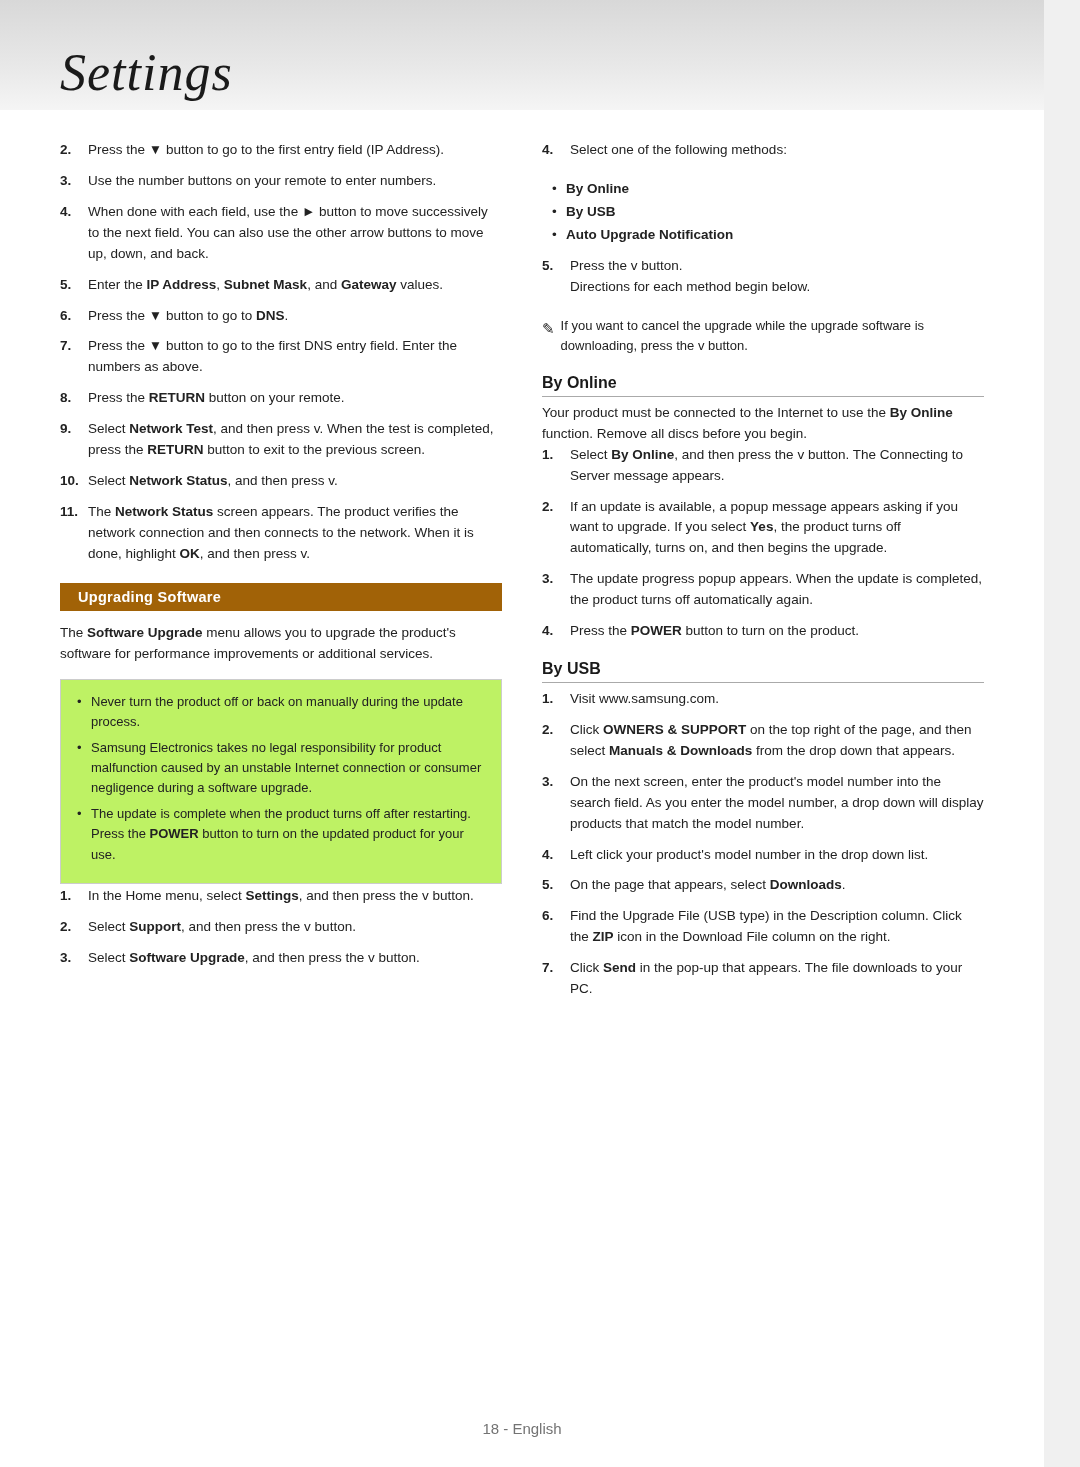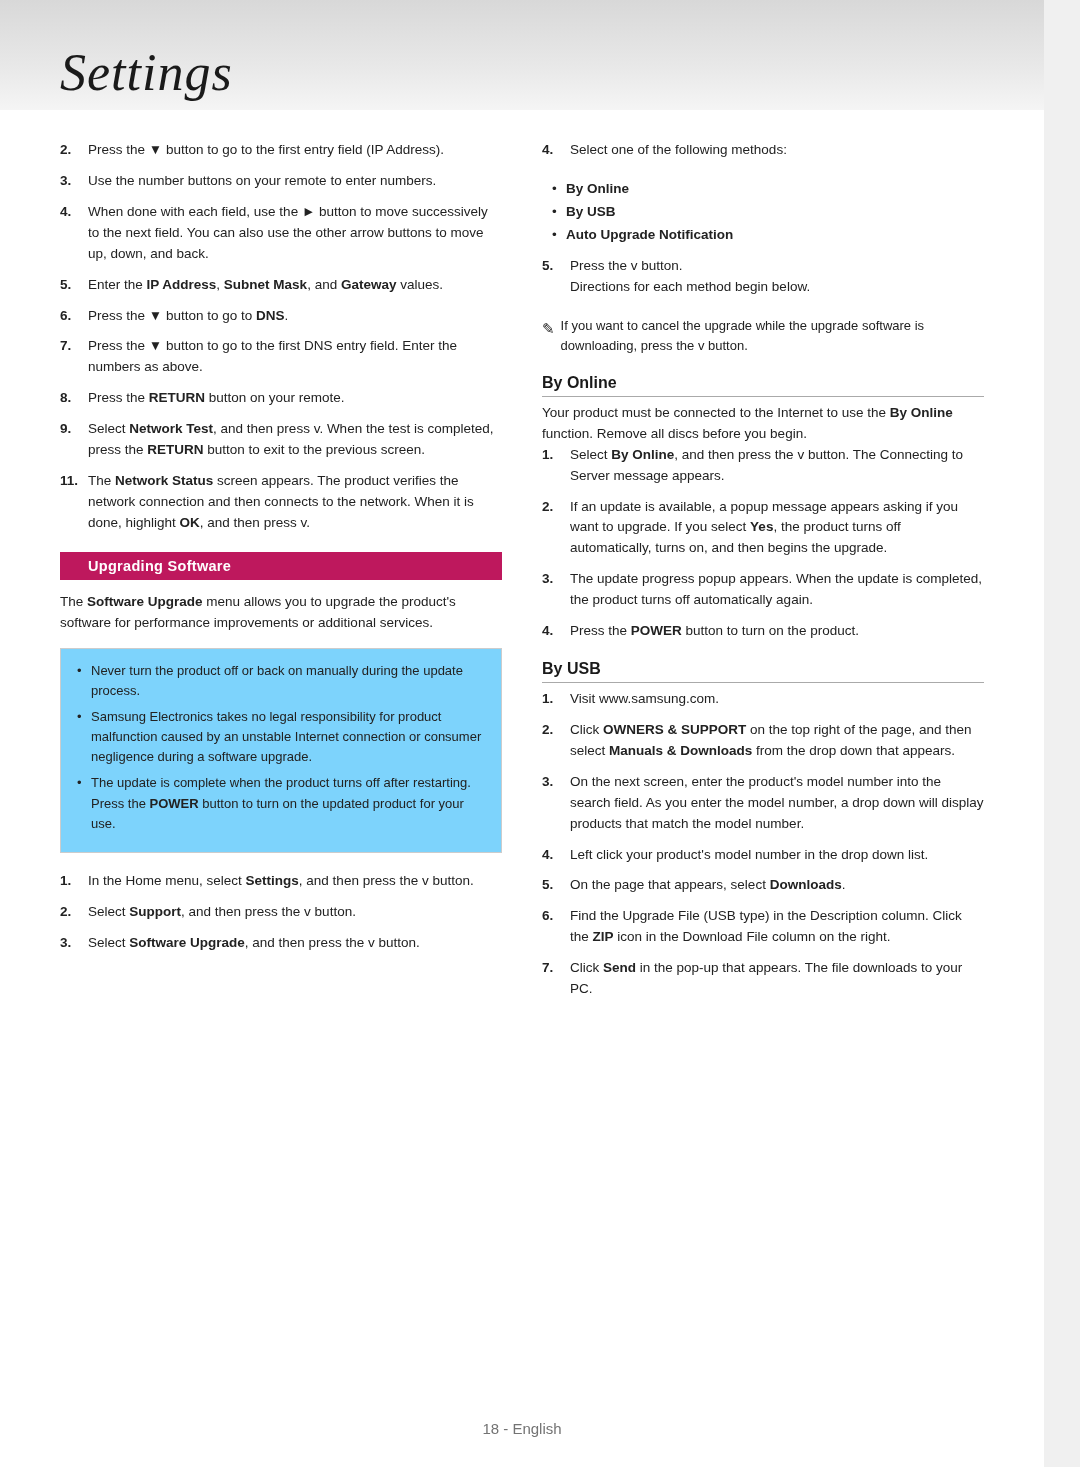--- a/index.html
+++ b/index.html
@@ -69,41 +69,41 @@
       min-width: 28px;
       font-size: 13.5px;
     }
     .list-content {
       flex: 1;
     }
     
     .bold { font-weight: bold; }
     
     .upgrade-header {
-      background: #be185d;
+      background: #a16207;
       color: #fff;
       font-weight: bold;
       font-size: 14.5px;
-      padding: 6px 28px;
+      padding: 6px 18px;
       margin-bottom: 12px;
       margin-top: 10px;
       letter-spacing: 0.3px;
     }
     .upgrade-description {
       font-size: 13.5px;
       line-height: 1.55;
       color: #222;
       margin-bottom: 14px;
     }
     
     .bullet-box {
       border: 1px solid #ccc;
       padding: 12px 16px;
-      margin-bottom: 18px;
-      background: #7dd3fc;
+      margin-bottom: 2px;
+      background: #bef264;
     }
     .bullet-box ul {
       list-style: none;
       padding: 0;
     }
     .bullet-box ul li {
       font-size: 13px;
       line-height: 1.55;
       color: #222;
       margin-bottom: 6px;
@@ -216,20 +216,24 @@
         </li>
         <li>
           <span class="list-num">8.</span>
           <span class="list-content">Press the <span class="bold">RETURN</span> button on your remote.</span>
         </li>
         <li>
           <span class="list-num">9.</span>
           <span class="list-content">Select <span class="bold">Network Test</span>, and then press v. When the test is completed, press the <span class="bold">RETURN</span> button to exit to the previous screen.</span>
         </li>
         <li>
+          <span class="list-num">10.</span>
+          <span class="list-content">Select <span class="bold">Network Status</span>, and then press v.</span>
+        </li>
+        <li>
           <span class="list-num">11.</span>
           <span class="list-content">The <span class="bold">Network Status</span> screen appears. The product verifies the network connection and then connects to the network. When it is done, highlight <span class="bold">OK</span>, and then press v.</span>
         </li>
       </ul>
 
       <div class="upgrade-header">Upgrading Software</div>
 
       <p class="upgrade-description">
         The <span class="bold">Software Upgrade</span> menu allows you to upgrade the product's software for performance improvements or additional services.
       </p>

